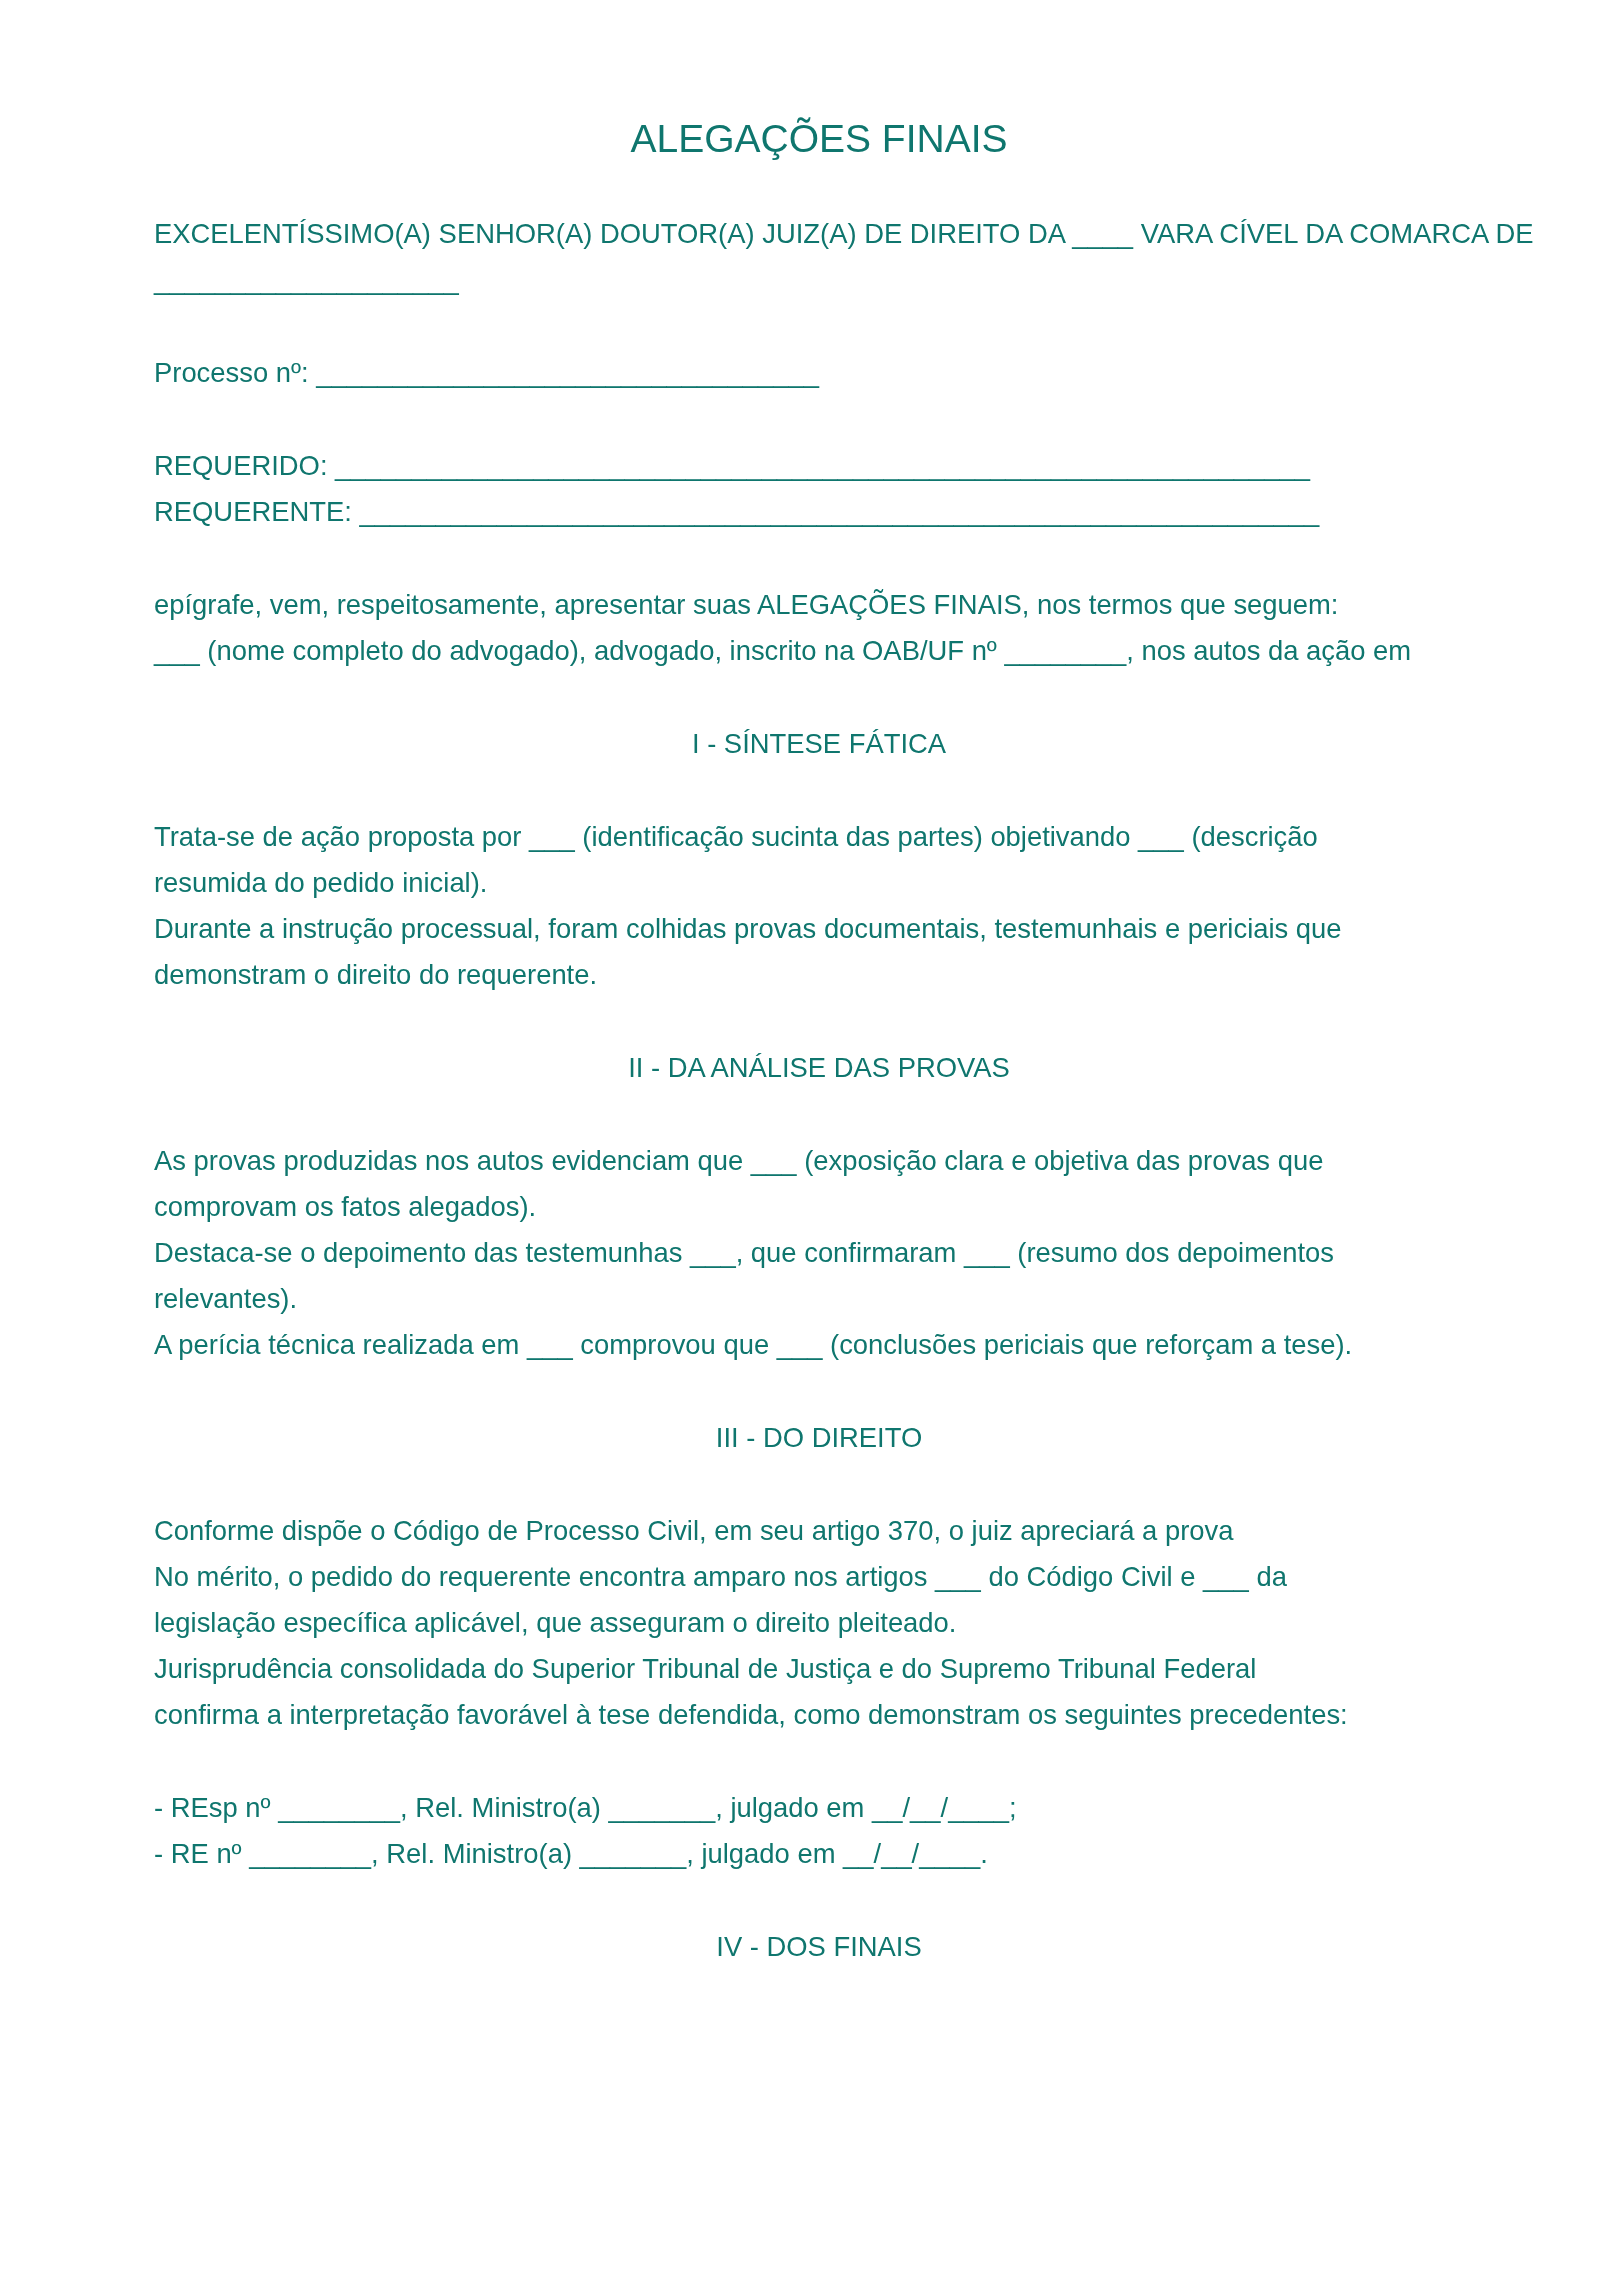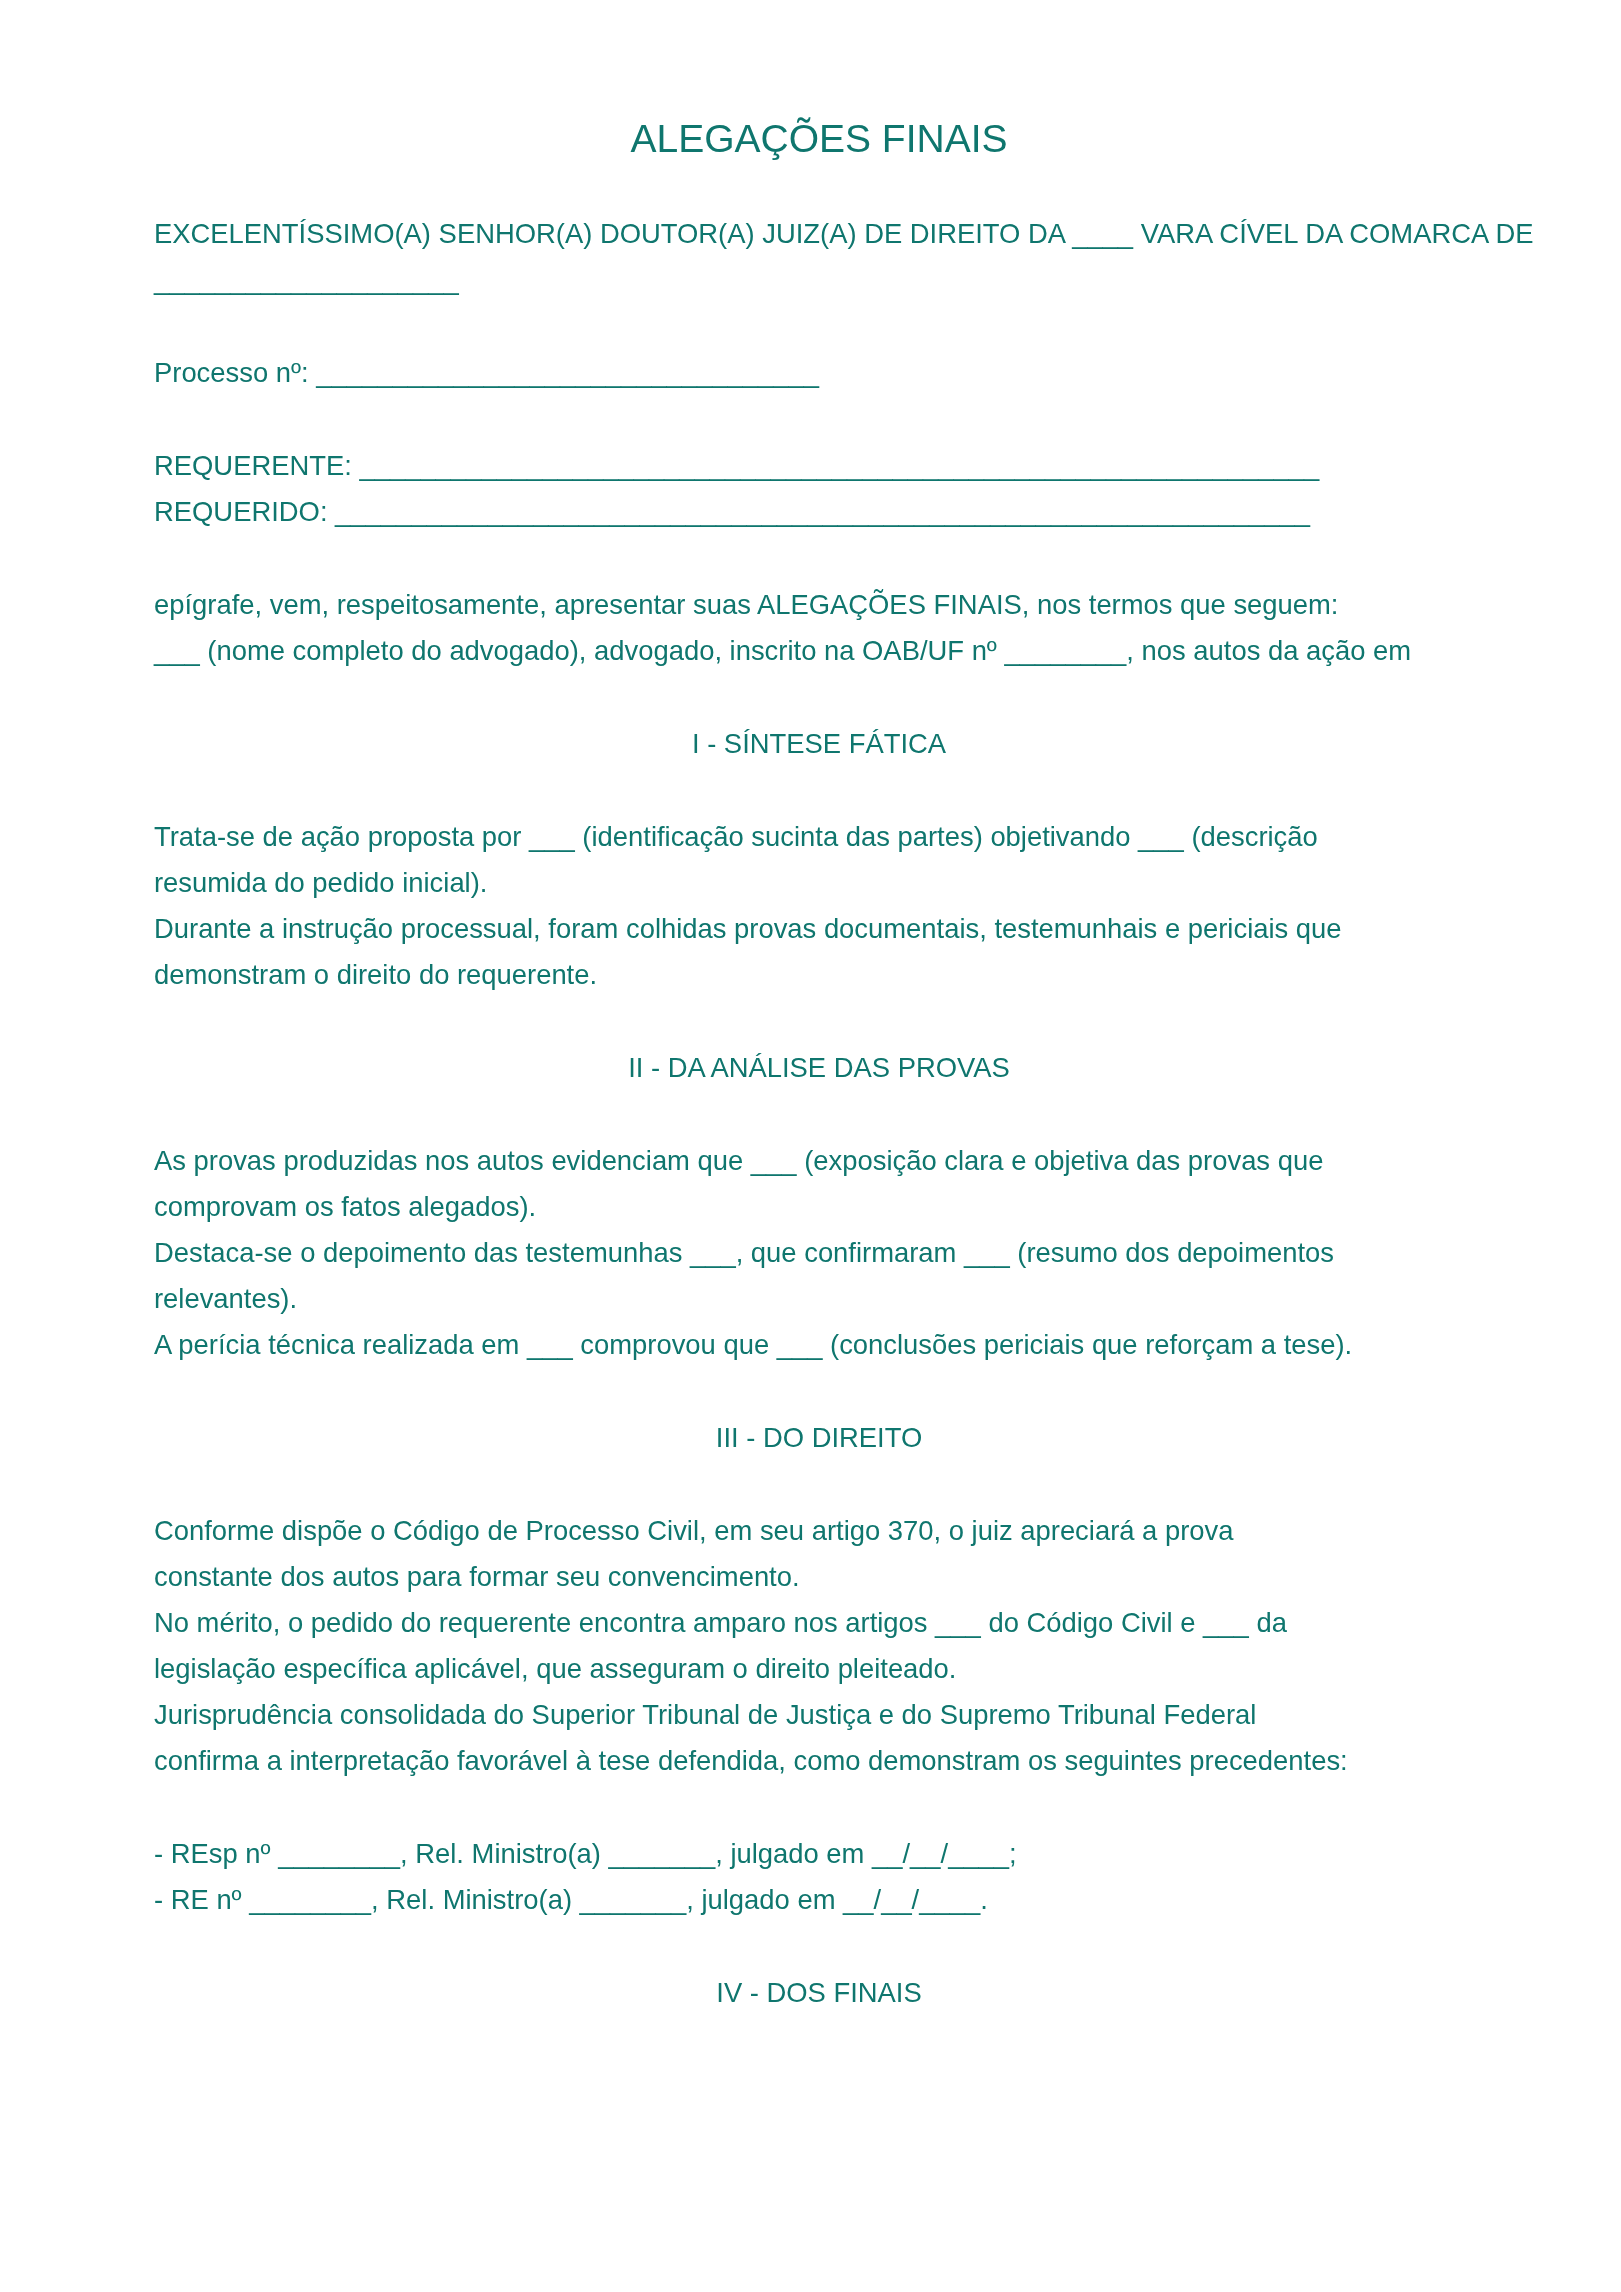--- a/index.html
+++ b/index.html
@@ -49,22 +49,22 @@
   <div class="para">
     <div class="line">EXCELENTÍSSIMO(A) SENHOR(A) DOUTOR(A) JUIZ(A) DE DIREITO DA ____ VARA CÍVEL DA COMARCA DE</div>
     <div class="line">____________________</div>
   </div>
 
   <div class="para">
     <div class="line">Processo nº: _________________________________</div>
   </div>
 
   <div class="para">
+    <div class="line">REQUERIDO: ________________________________________________________________</div>
     <div class="line">REQUERENTE: _______________________________________________________________</div>
-    <div class="line">REQUERIDO: ________________________________________________________________</div>
   </div>
 
   <div class="para">
     <div class="line">epígrafe, vem, respeitosamente, apresentar suas ALEGAÇÕES FINAIS, nos termos que seguem:</div>
     <div class="line">___ (nome completo do advogado), advogado, inscrito na OAB/UF nº ________, nos autos da ação em</div>
   </div>
 
   <div class="para">
     <div class="line heading">I - SÍNTESE FÁTICA</div>
   </div>
@@ -87,21 +87,20 @@
     <div class="line">relevantes).</div>
     <div class="line">A perícia técnica realizada em ___ comprovou que ___ (conclusões periciais que reforçam a tese).</div>
   </div>
 
   <div class="para">
     <div class="line heading">III - DO DIREITO</div>
   </div>
 
   <div class="para">
     <div class="line">Conforme dispõe o Código de Processo Civil, em seu artigo 370, o juiz apreciará a prova</div>
-    <div class="line">constante dos autos para formar seu convencimento.</div>
     <div class="line">No mérito, o pedido do requerente encontra amparo nos artigos ___ do Código Civil e ___ da</div>
     <div class="line">legislação específica aplicável, que asseguram o direito pleiteado.</div>
     <div class="line">Jurisprudência consolidada do Superior Tribunal de Justiça e do Supremo Tribunal Federal</div>
     <div class="line">confirma a interpretação favorável à tese defendida, como demonstram os seguintes precedentes:</div>
   </div>
 
   <div class="para">
     <div class="line">- REsp nº ________, Rel. Ministro(a) _______, julgado em __/__/____;</div>
     <div class="line">- RE nº ________, Rel. Ministro(a) _______, julgado em __/__/____.</div>
   </div>

